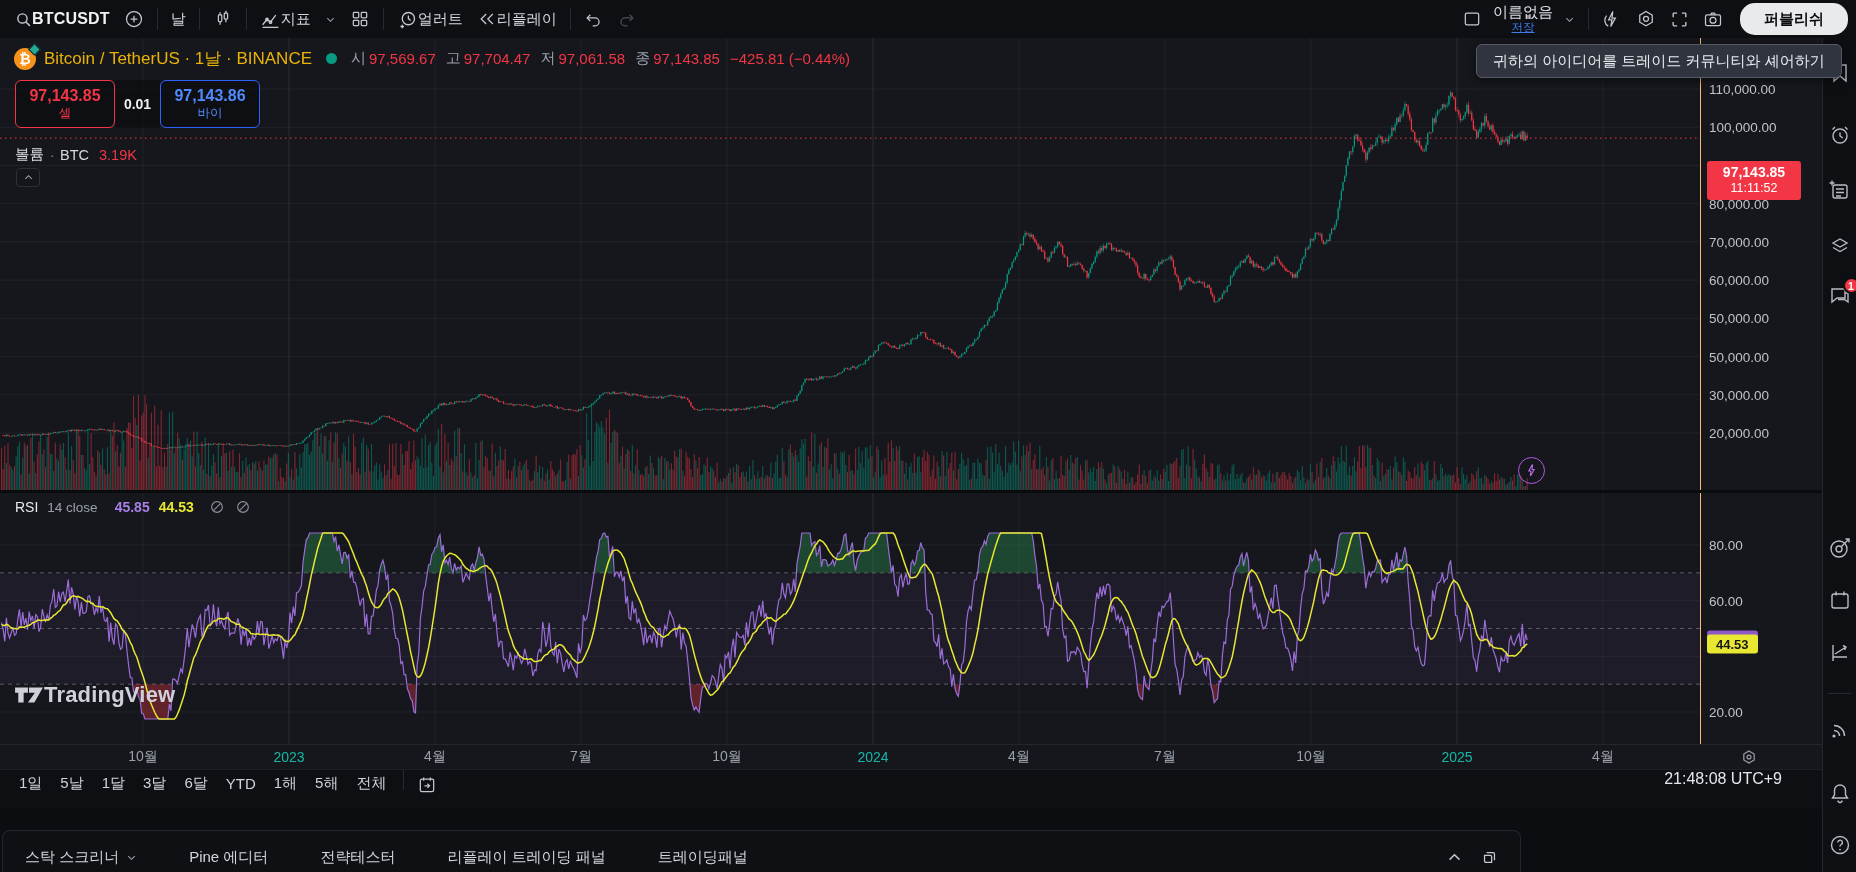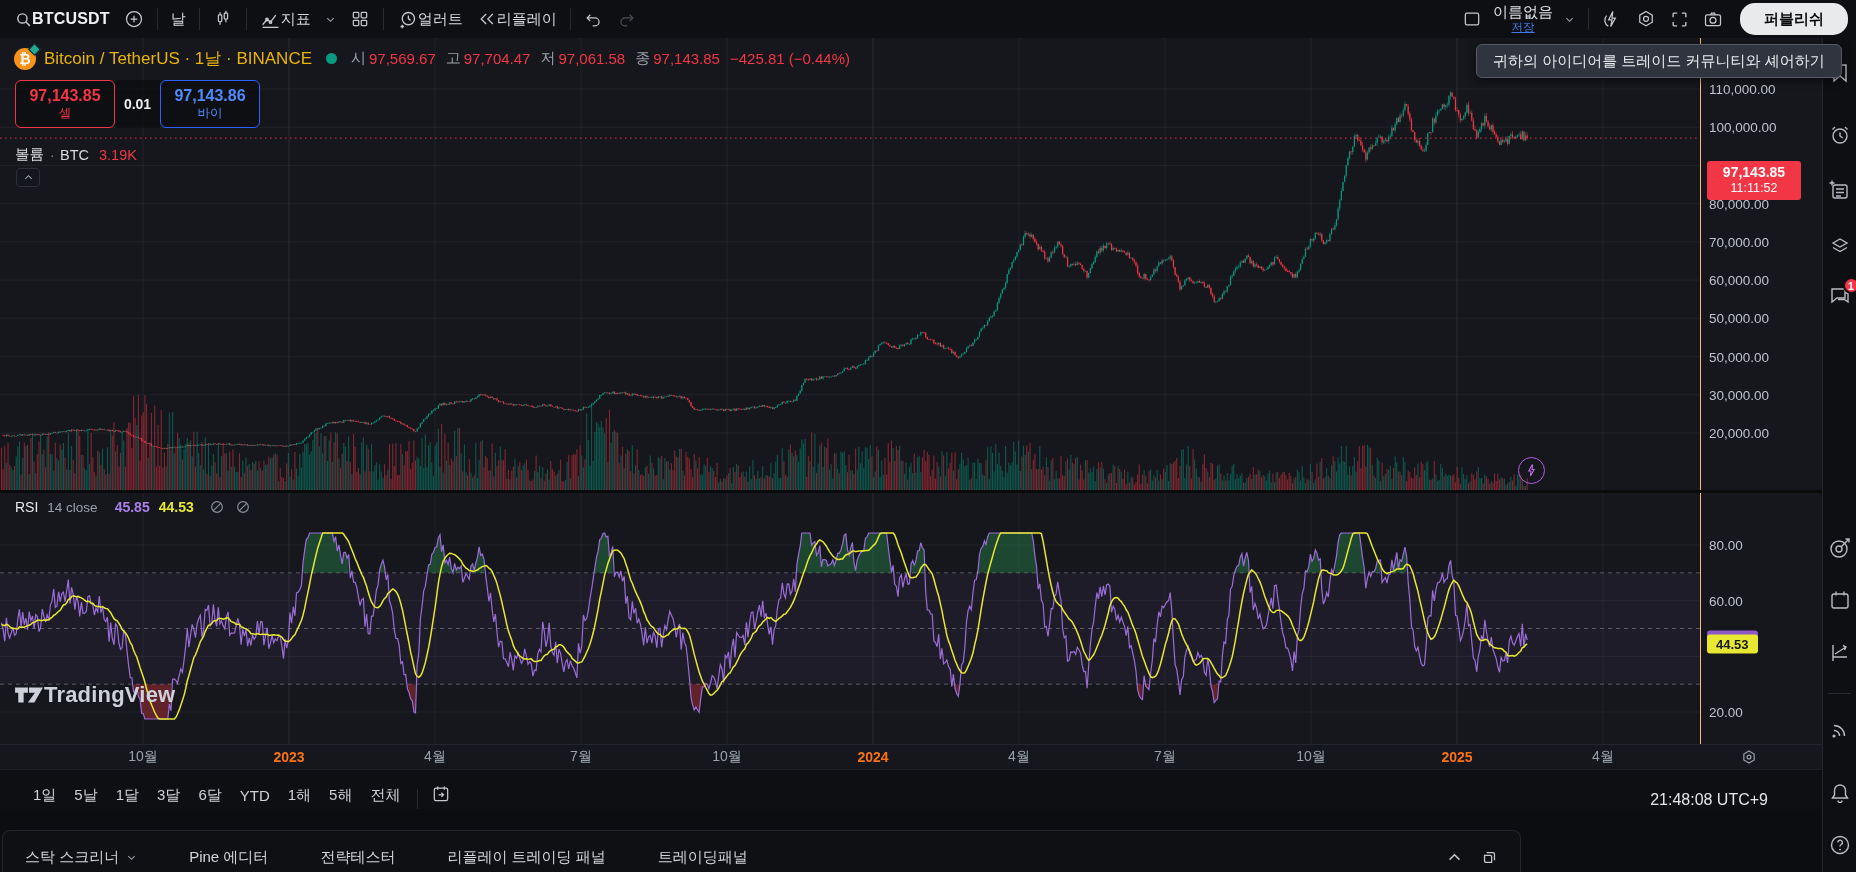--- a/index.html
+++ b/index.html
@@ -60,24 +60,24 @@
   .rsi-legend .prm{color:#9aa0ab;font-size:13.5px;}
   .rsi-legend .v1{color:#a97fe8;font-weight:600;margin-left:8px;}
   .rsi-legend .v2{color:#e8e832;font-weight:600;}
   .rsi-legend .noslash{color:#8b8f99;display:flex;gap:10px;margin-left:6px;}
   .rsi-badge{position:absolute;left:6px;transform:translateY(-50%);border-radius:3px;font-size:13px;font-weight:700;padding:2px 9px;}
   .watermark{position:absolute;left:14px;top:189px;display:flex;align-items:center;gap:0;z-index:5;color:#ced1d9;}
   .watermark .wm-text{font-size:22px;font-weight:700;letter-spacing:.2px;}
   
   .time-axis{position:relative;width:1822px;height:25px;background:#15171c;border-top:1px solid #23262d;}
   .t-tick{position:absolute;top:50%;transform:translate(-50%,-50%);font-size:14px;color:#9aa0ab;white-space:nowrap;}
-  .t-tick.year{color:#f97316;font-weight:700;text-align:center;}
+  .t-tick.year{color:#14b8a6;font-weight:400;text-align:center;}
   .axis-gear{position:absolute;left:1740px;top:3px;color:#9aa0ab;cursor:pointer;}
   
-  .range-bar{position:relative;width:1822px;height:40px;background:#0e0f13;border-top:1px solid #1d2026;display:flex;align-items:flex-end;padding:0 24px;}
+  .range-bar{position:relative;width:1822px;height:40px;background:#0e0f13;border-top:1px solid #1d2026;display:flex;align-items:flex-start;padding:0 10px;}
   .range-btn{padding:4px 9px;font-size:15px;color:#cfd2d8;border-radius:4px;cursor:pointer;}
   .range-div{width:1px;height:20px;background:#272a31;margin:0 8px;}
   .goto-btn{display:grid;place-items:center;width:30px;height:30px;color:#c6c8ce;cursor:pointer;}
   .clock{margin-left:auto;margin-right:30px;font-size:16px;color:#e4e6ea;cursor:pointer;}
   
   .tabs-bar{position:relative;width:1519px;height:54px;margin:21px 2px 0;background:#0f1014;border:1px solid #22252c;border-bottom:none;border-radius:8px 8px 0 0;display:flex;align-items:center;padding:11px 22px;}
   .tab{display:flex;align-items:center;gap:7px;font-size:15px;color:#d3d5da;margin-right:52px;cursor:pointer;white-space:nowrap;}
   .tabs-right{margin-left:auto;display:flex;align-items:center;gap:18px;color:#c6c8ce;}
   .tabs-right .tbtn{cursor:pointer;display:grid;place-items:center;}
   

